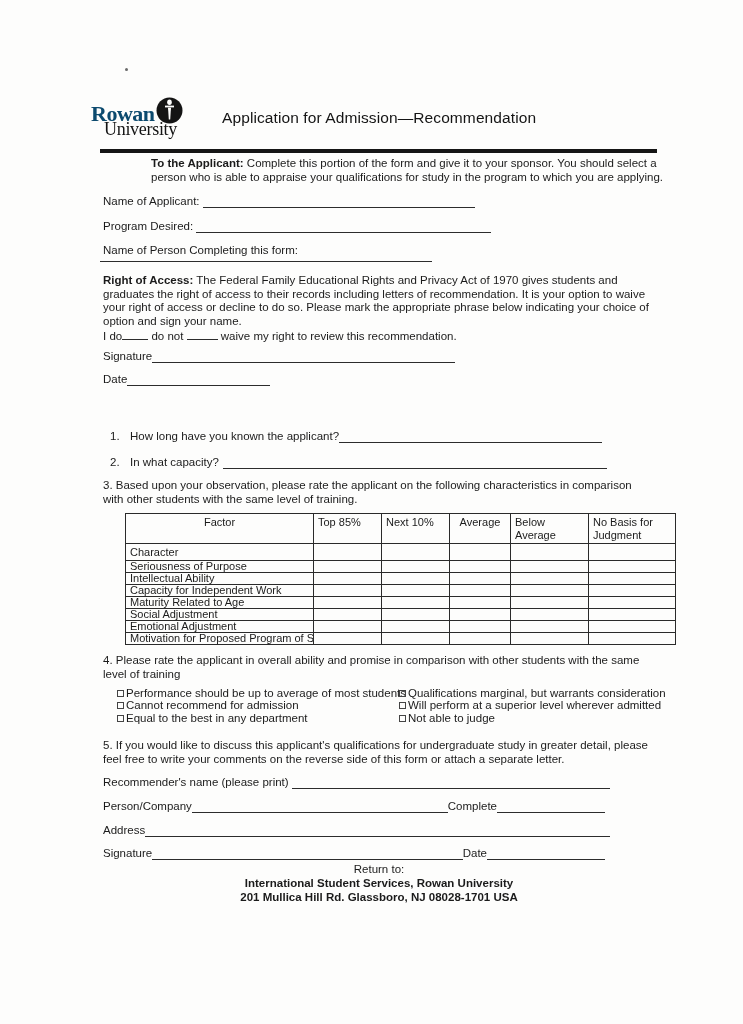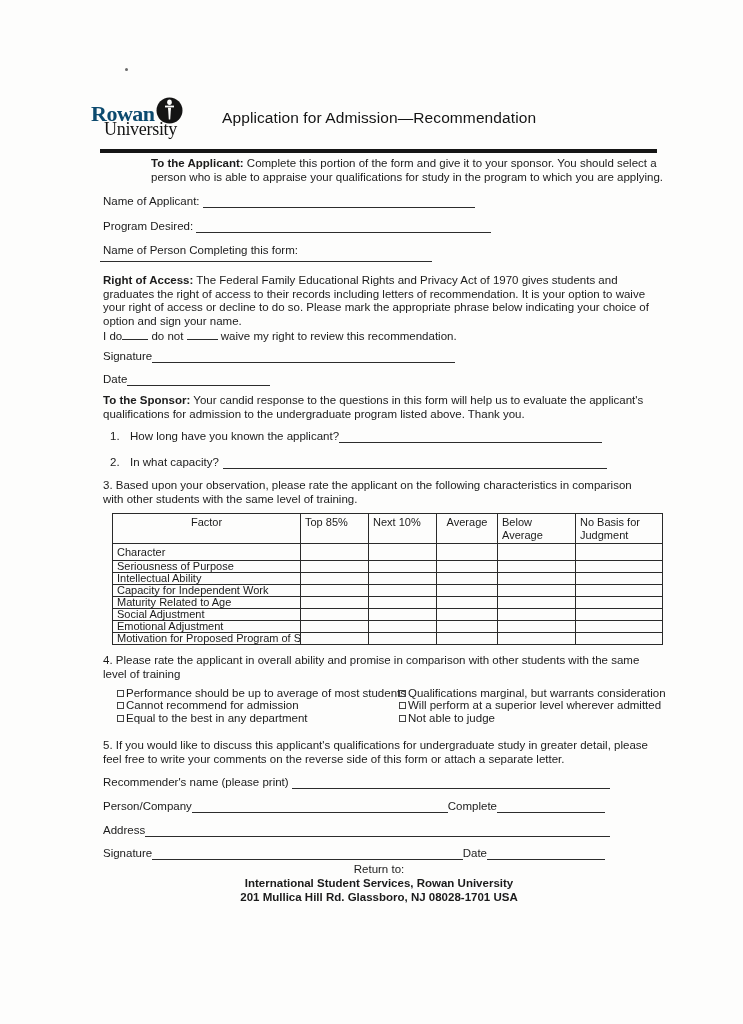--- a/index.html
+++ b/index.html
@@ -141,37 +141,36 @@
   <div class="abs row" style="left:103px; top:349px; width:352px;">
     <span class="lbl">Signature</span>
     <span class="fill"></span>
   </div>
 
   <div class="abs row" style="left:103px; top:372px; width:167px;">
     <span class="lbl">Date</span>
     <span class="fill"></span>
   </div>
 
-  <p class="abs para" style="left:103px; top:394px; width:545px;"><b>To the Sponsor:</b><span> Your candid response to the questions in this form will help us to evaluate the applicant's qualifications for admission to the undergraduate program listed above. Thank you.</span></p>
 
   <div class="abs row" style="left:110px; top:429px; width:492px;">
     <span class="lbl" style="width:20px;">1.</span>
     <span class="lbl">How long have you known the applicant?</span>
     <span class="fill"></span>
   </div>
 
   <div class="abs row" style="left:110px; top:455px; width:497px;">
     <span class="lbl" style="width:20px;">2.</span>
     <span class="lbl">In what capacity?</span>
     <span class="fill" style="margin-left:4px;"></span>
   </div>
 
   <p class="abs para" style="left:103px; top:479px; width:535px;">3. Based upon your observation, please rate the applicant on the following characteristics in comparison with other students with the same level of training.</p>
 
-  <table class="rating abs" style="left:112px; top:513px;padding-left:33px;">
+  <table class="rating abs" style="left:125px; top:513px;padding-left:33px;">
     <colgroup>
       <col style="width:188px">
         <col style="width:68px">
         <col style="width:68px">
         <col style="width:61px">
         <col style="width:78px">
         <col style="width:87px">
     </colgroup>
     <thead>
       <tr>

